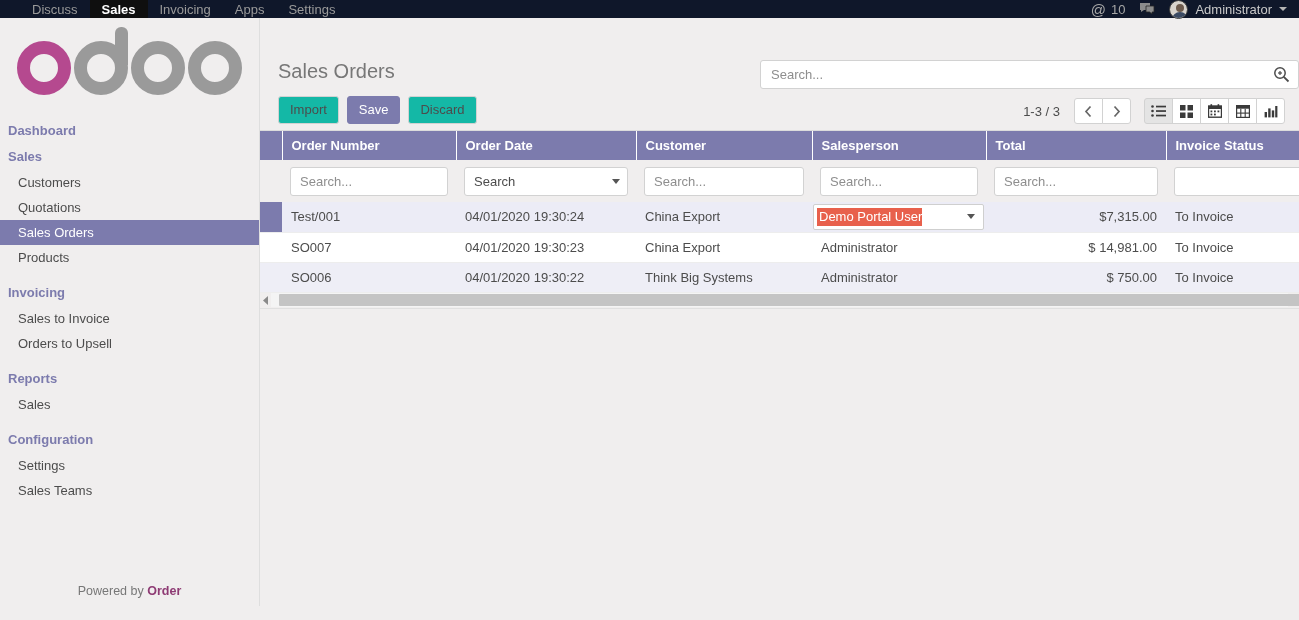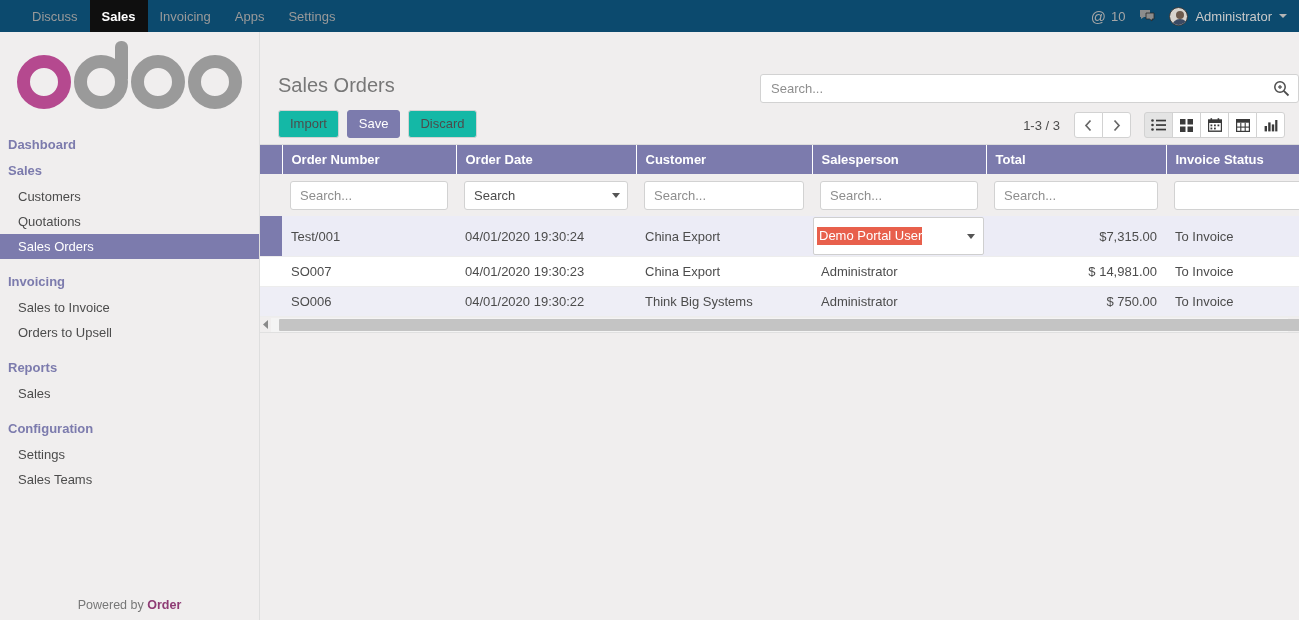--- a/index.html
+++ b/index.html
@@ -7,21 +7,21 @@
     width: 1299px; height: 620px;
     font-family: "Liberation Sans", sans-serif;
     font-size: 13px;
     background: #f0eeee;
     overflow: hidden;
     color: #4c4c4c;
   }
 
   
   #topbar {
-    height: 32px; background: #0c4a6e; display: flex; align-items: stretch;
+    height: 18px; background: #0f172a; display: flex; align-items: stretch;
     position: relative; z-index: 40;
   }
   .nav-left { display: flex; align-items: stretch; margin-left: 20px; }
   .nav-item {
     display: flex; align-items: center; padding: 0 12px;
     color: #9a9a9a; font-size: 13px; cursor: pointer; white-space: nowrap;
   }
   .nav-item.active { background: #0f0f0f; color: #ffffff; font-weight: bold; }
   .nav-right { margin-left: auto; display: flex; align-items: center; padding-right: 12px; gap: 14px; }
   .nav-sys { display: flex; align-items: center; gap: 5px; color: #a6a6a6; font-size: 13px; cursor: pointer; }
@@ -154,21 +154,21 @@
   td.num { text-align: right; padding-right: 7px; }
   td.selcol { width: 22px; padding: 0 !important; }
   tr.data-row.editing td.selcol { background: #7c7bad !important; }
   .link-cell { color: #7c7bad; }
 
   
   .m2o-cell { position: relative; padding: 0 !important; }
   .m2o-inner {
     display: flex; align-items: center; gap: 4px;
     border: 1px solid #cfcfcf; background: #fff; border-radius: 2px;
-    height: 38px; margin: 1px 2px 1px 1px; padding-left: 3px;
+    height: 26px; margin: 1px 2px 1px 1px; padding-left: 3px;
   }
   .m2o-text {
     background: #e8604c; color: #ffffff; font-size: 13px;
     padding: 1px 0px 1px 2px; line-height: 16px; white-space: nowrap;
   }
   .m2o-caret {
     margin-left: auto; margin-right: 8px; width: 0; height: 0;
     border-left: 4px solid transparent; border-right: 4px solid transparent;
     border-top: 5px solid #555; cursor: pointer;
   }
@@ -243,20 +243,21 @@
         <span class="ring o2"></span>
       </div>
     </div>
 
     <div class="side-section">Dashboard</div>
 
     <div class="side-section">Sales</div>
     <div class="side-item"><span>Customers</span></div>
     <div class="side-item"><span>Quotations</span></div>
     <div class="side-item active"><span>Sales Orders</span></div>
+    <div class="side-item"><span>Products</span></div>
 
     <div class="side-spacer"></div>
     <div class="side-section">Invoicing</div>
     <div class="side-item"><span>Sales to Invoice</span></div>
     <div class="side-item"><span>Orders to Upsell</span></div>
 
     <div class="side-spacer"></div>
     <div class="side-section">Reports</div>
     <div class="side-item"><span>Sales</span></div>
 

